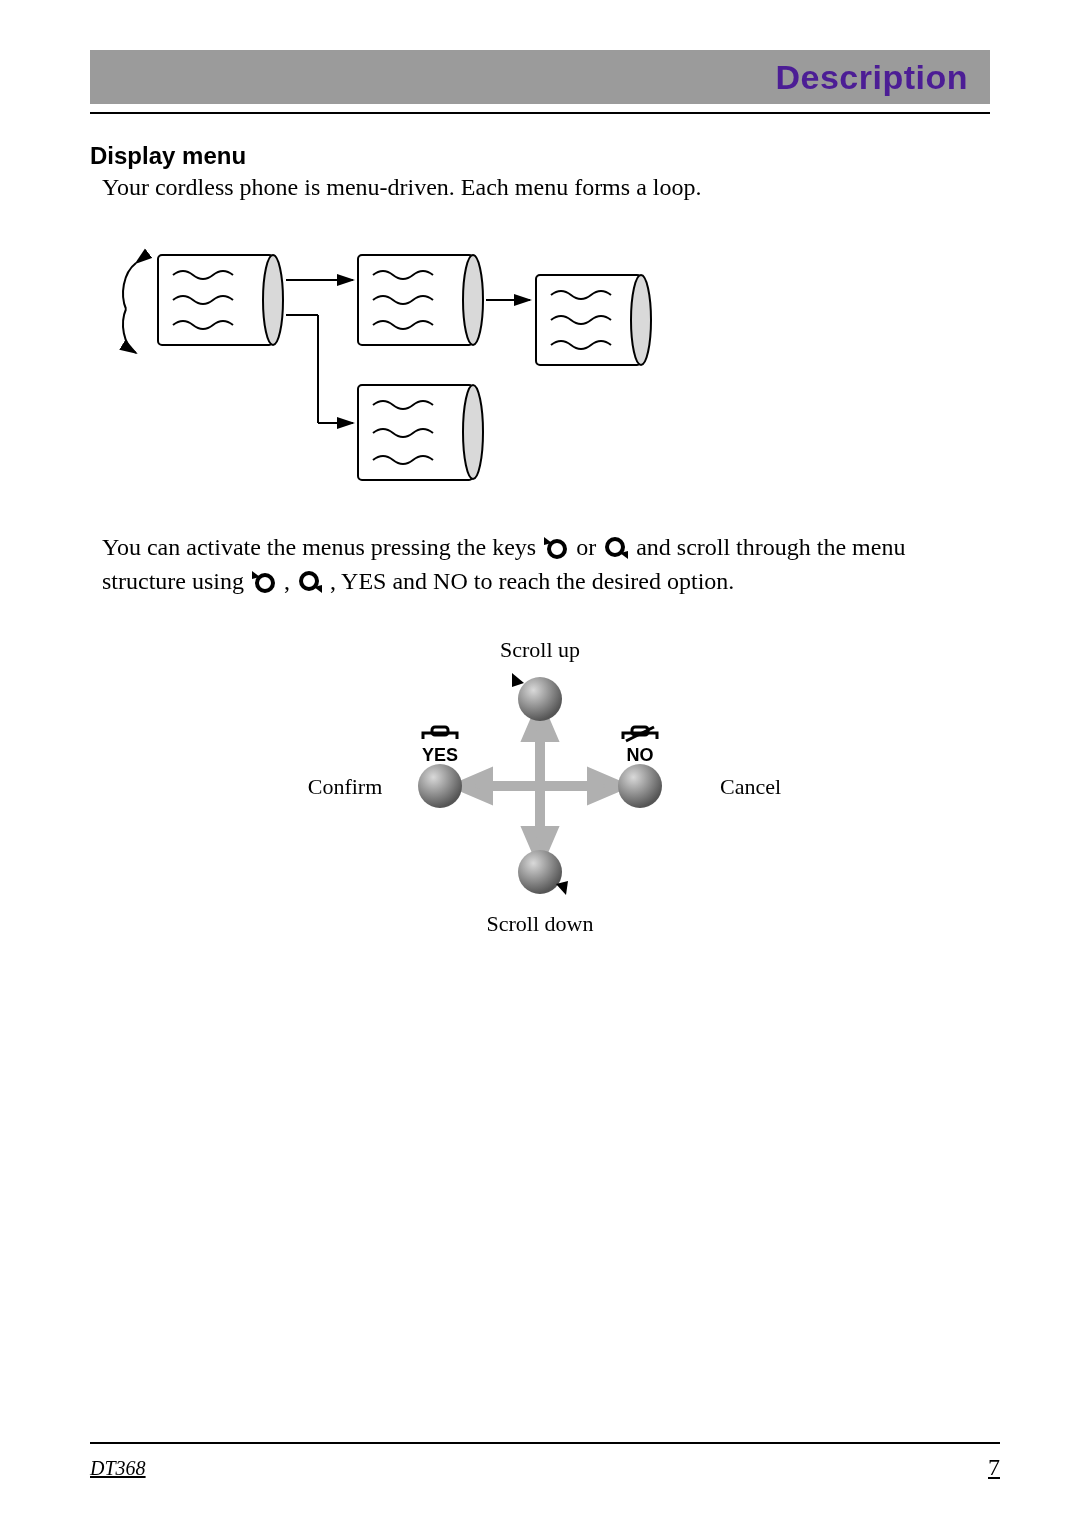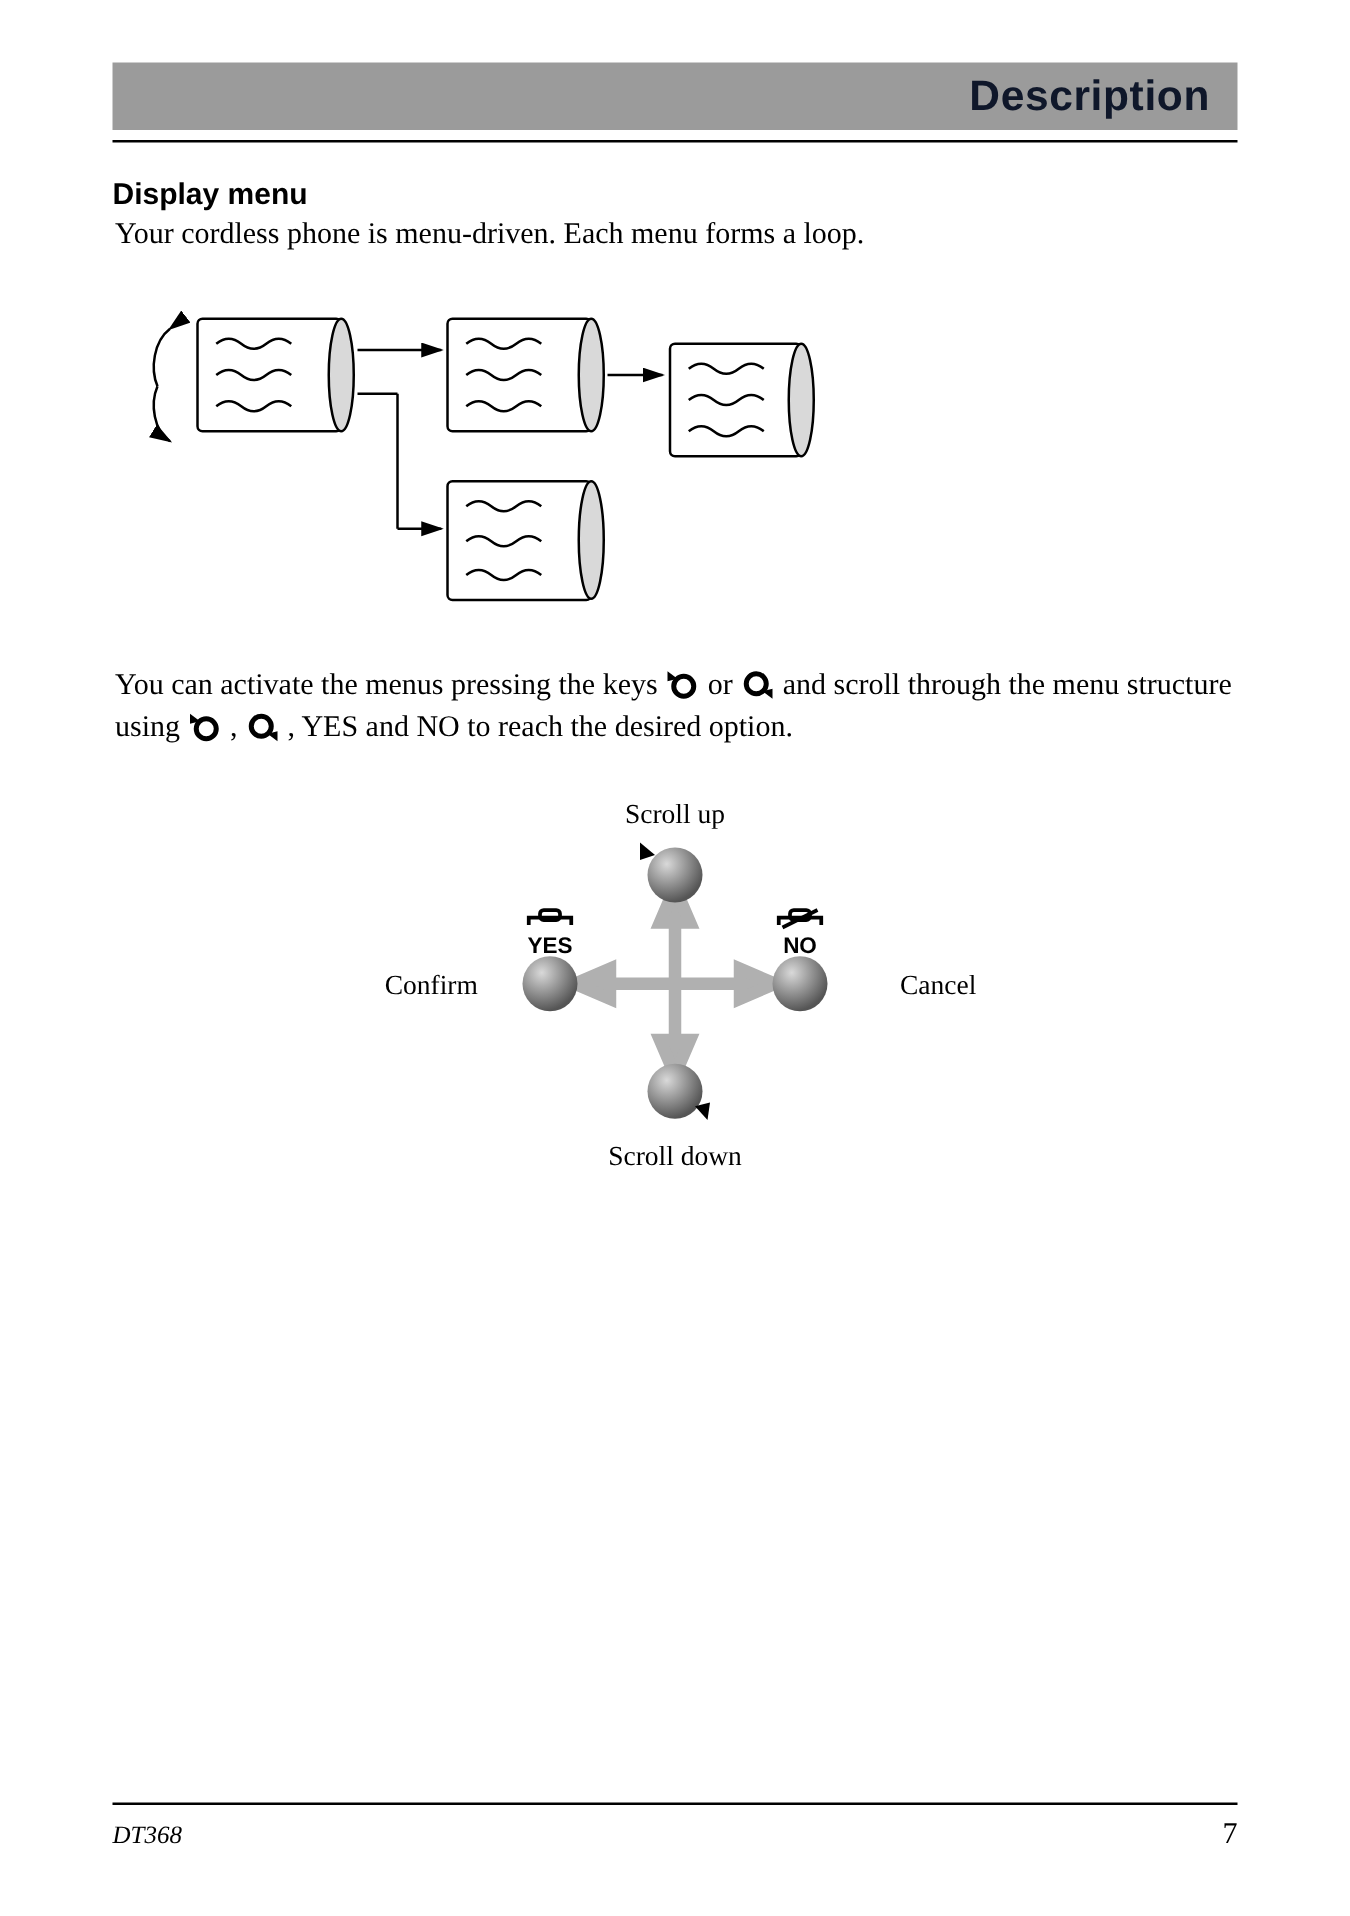--- a/index.html
+++ b/index.html
@@ -22,21 +22,21 @@
     display: flex;
     align-items: center;
     justify-content: flex-end;
     padding-right: 22px;
     box-sizing: border-box;
   }
   .header-title {
     font-family: Arial, Helvetica, sans-serif;
     font-weight: bold;
     font-size: 34px;
-    color: #0f172a;
+    color: #4c1d95;
     letter-spacing: 0.5px;
   }
   .header-rule {
     border: 0;
     border-top: 2px solid #000;
     margin: 8px 0 24px 0;
   }
   .content {
     display: flex;
     align-items: flex-start;
@@ -49,34 +49,35 @@
     font-weight: bold;
     font-size: 24px;
     padding-top: 4px;
   }
   .right-col {
     flex: 1;
     font-size: 24px;
     line-height: 1.45;
   }
   .para {
-    margin: 0 0 20px 2px;
+    margin: 0 0 20px 12px;
   }
   .diagram-top {
     margin: 20px 0 30px 28px;
   }
   .diagram-bottom {
     margin: 30px auto 0 auto;
     display: block;
   }
   .footer {
     position: absolute;
     left: 90px;
-    right: 90px;
+    right: 80px;
     bottom: 52px;
+    text-decoration: underline;
   }
   .footer-rule {
     border: 0;
     border-top: 2px solid #000;
     margin: 0 0 10px 0;
   }
   .footer-row {
     display: flex;
     justify-content: space-between;
     align-items: baseline;

